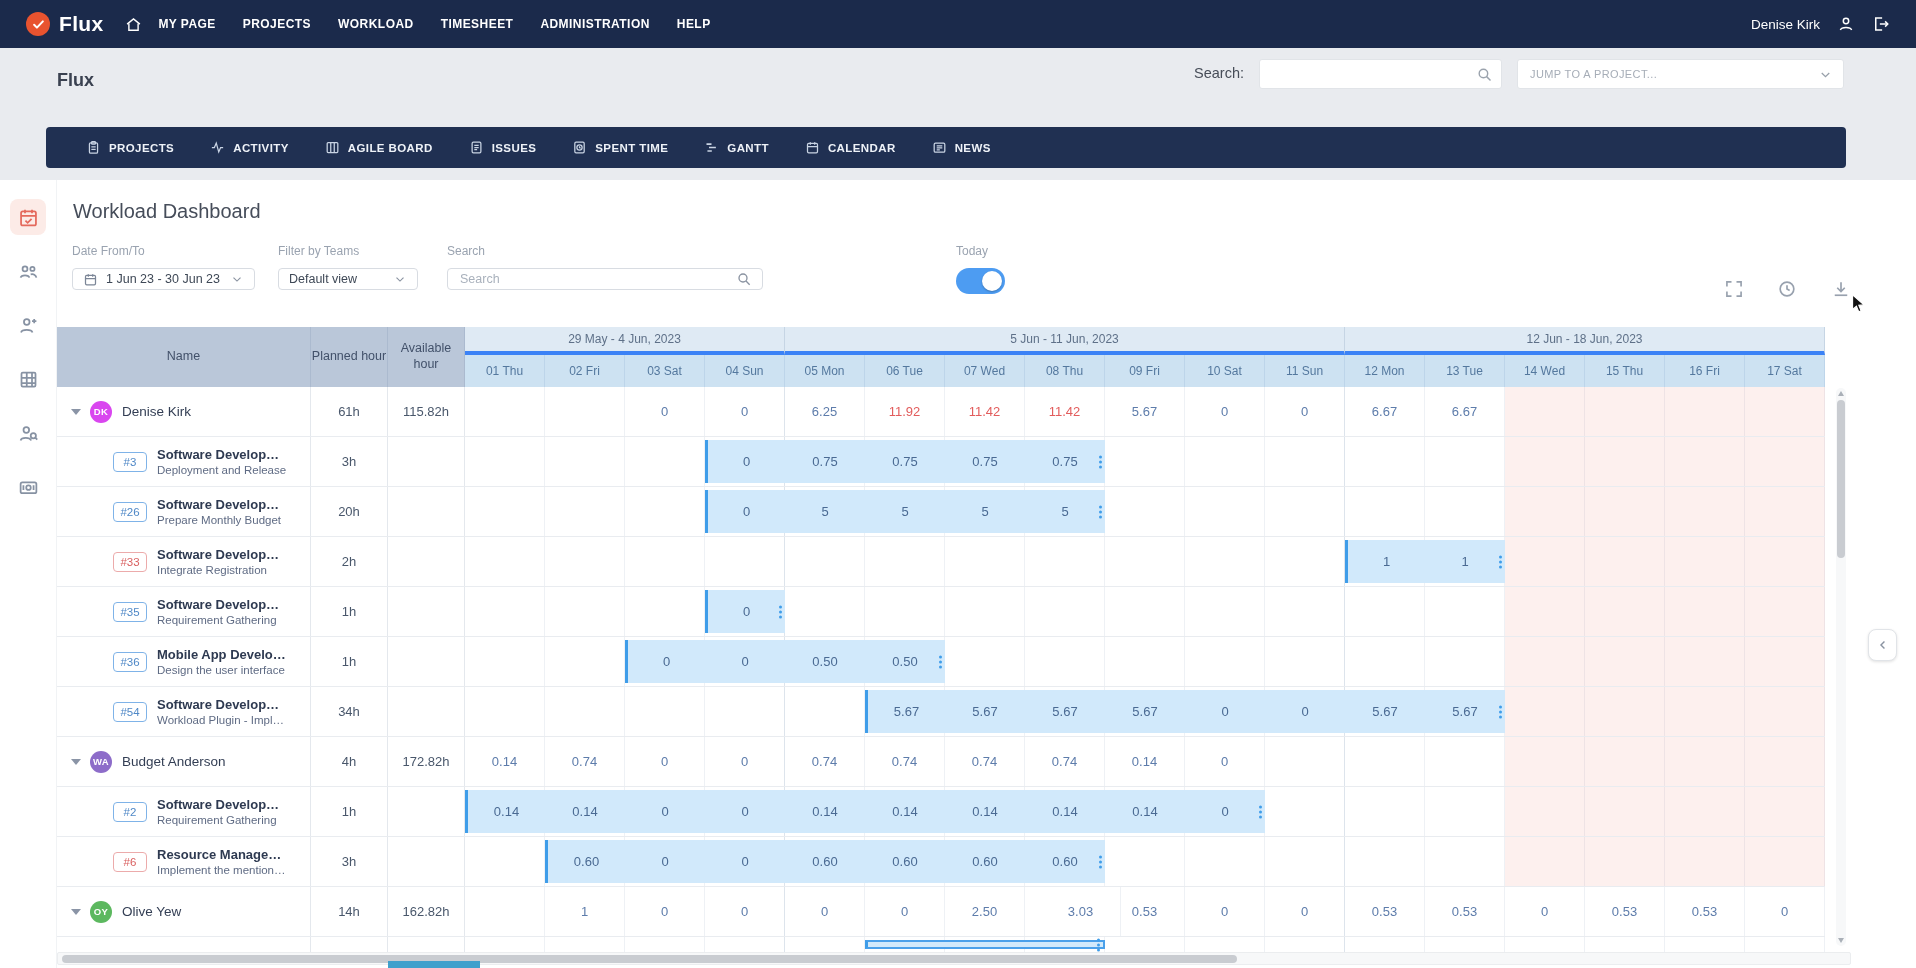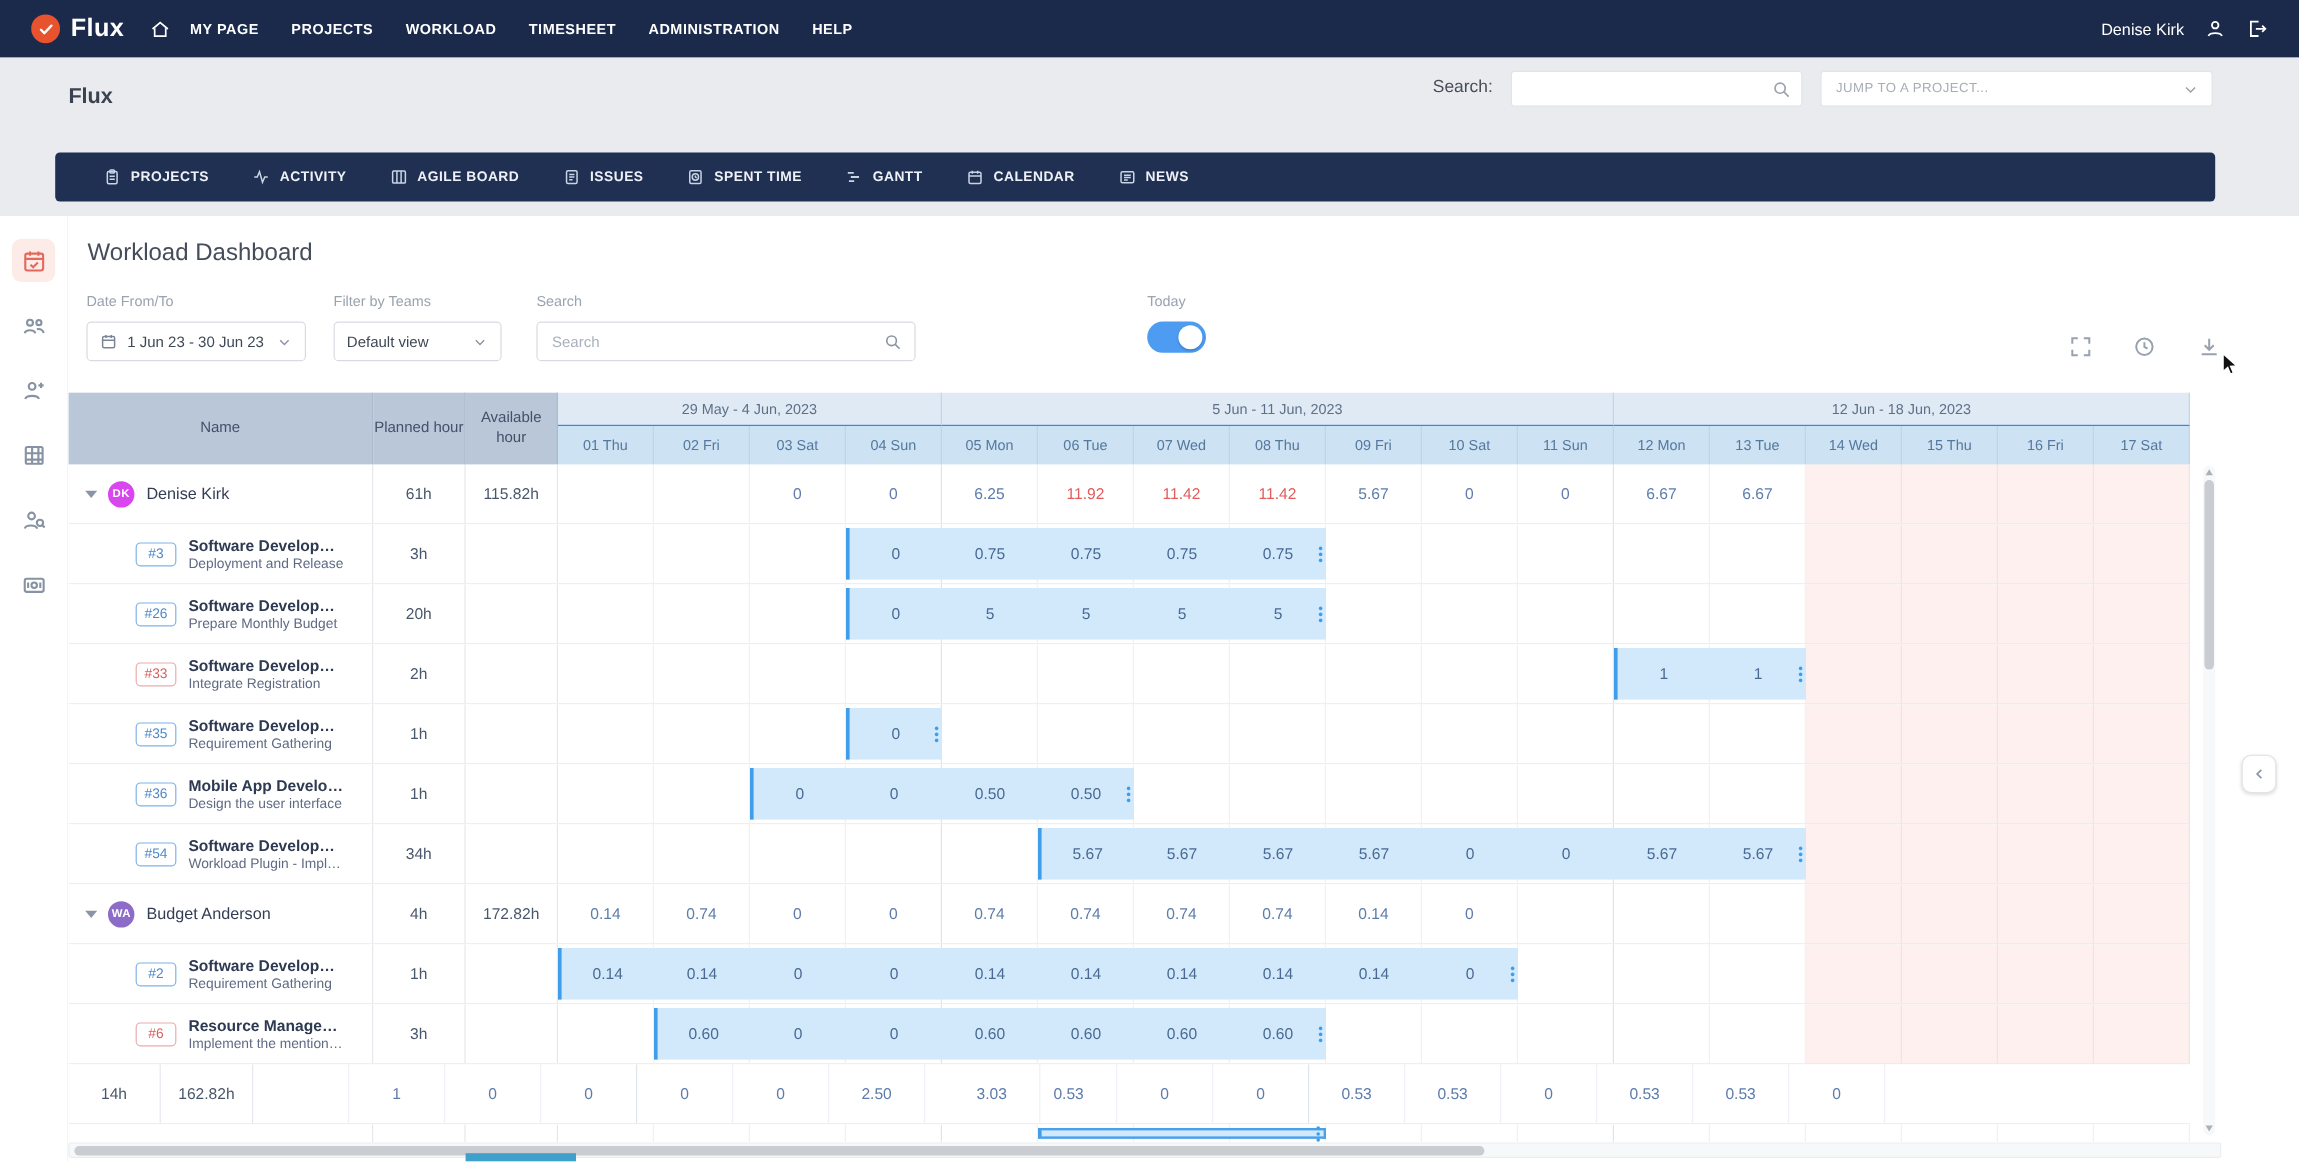--- a/index.html
+++ b/index.html
@@ -52,21 +52,21 @@
             color:#8792a3;background:transparent;border:none;cursor:pointer;padding:0;}
   .side-btn .ico{width:21px;height:21px;}
   .side-btn.active{background:#fcebe7;color:#e4695c;}
 
   
   #content{position:absolute;left:57px;top:180px;right:0;bottom:0;background:#fff;}
   #page-title{position:absolute;left:16px;top:20px;font-size:20px;color:#464d5a;}
   .fgroup{position:absolute;top:64px;}
   #fg-date{left:15px;} #fg-teams{left:221px;} #fg-search{left:390px;} #fg-details{left:738px;} #fg-today{left:899px;}
   .flabel{display:block;font-size:12px;color:#9aa3b0;margin-bottom:10px;}
-  .fctrl{height:33px;border:1px solid #d8dce2;border-radius:4px;background:#fff;display:flex;
+  .fctrl{height:22px;border:1px solid #d8dce2;border-radius:4px;background:#fff;display:flex;
          align-items:center;padding:0 10px;box-sizing:border-box;gap:8px;font-size:12.5px;color:#3e4856;cursor:pointer;}
   #fg-date .fctrl{width:183px;} #fg-teams .fctrl{width:140px;} #fg-search .fctrl{width:316px;} #fg-details .fctrl{width:139px;}
   .fctrl .cal{width:15px;height:15px;color:#7b8596;}
   .fctrl .car{width:14px;height:14px;color:#8a93a1;margin-left:auto;}
   .fctrl input{border:none;outline:none;flex:1;font-family:inherit;font-size:12.5px;color:#3e4856;background:transparent;}
   .fctrl input::placeholder{color:#a9b1bc;}
   .fctrl .mag{width:16px;height:16px;color:#8a93a1;}
   .toggle{position:relative;width:49px;height:26px;border-radius:13px;background:#4d9cf2;cursor:pointer;margin-top:1px;}
   .toggle .knob{position:absolute;right:3px;top:3px;width:20px;height:20px;border-radius:50%;background:#fff;
                 box-shadow:0 1px 2px rgba(0,0,0,.25);}
@@ -76,21 +76,21 @@
   
   #grid{position:absolute;left:0;top:147px;width:1768px;height:625px;overflow:hidden;}
   #ghead{display:flex;height:60px;}
   .hleft{display:flex;}
   .hcell{background:#bac7d9;color:#42516a;font-size:12.5px;font-weight:500;display:flex;align-items:center;
          justify-content:center;text-align:center;border-right:1px solid #abbacf;box-sizing:border-box;line-height:1.25;}
   .hname{width:254px;} .hplan{width:77px;} .havail{width:77px;}
   .hright{width:1360px;display:flex;flex-direction:column;}
   #weekrow{display:flex;height:28px;}
   .wcell{background:#dfeaf4;color:#5e7088;font-size:12px;display:flex;align-items:center;justify-content:center;
-         border-right:1px solid #c6d5e4;border-bottom:1px solid #3b82f6;box-sizing:border-box;}
+         border-right:1px solid #c6d5e4;border-bottom:4px solid #3b82f6;box-sizing:border-box;}
   #dayrow{display:flex;height:32px;}
   .dcell{width:80px;background:#cde2f2;color:#54789e;font-size:12px;display:flex;align-items:center;
          justify-content:center;border-right:1px solid #bdd5ea;box-sizing:border-box;}
   .grow{display:flex;height:50px;border-bottom:1px solid #e9ecf0;box-sizing:border-box;background:#fff;}
   .grow.partial{height:15px;border-bottom:none;overflow:hidden;}
   .cname{width:254px;display:flex;align-items:center;box-sizing:border-box;border-right:1px solid #e4e8ed;}
   .cplan,.cavail{width:77px;display:flex;align-items:center;justify-content:center;font-size:13px;color:#49576b;
                  border-right:1px solid #e4e8ed;box-sizing:border-box;}
   .ctl{width:1360px;position:relative;}
   .tcell{position:absolute;top:0;bottom:0;width:80px;border-right:1px solid #eef1f5;box-sizing:border-box;
@@ -838,20 +838,25 @@
               <span class="bv">0.60</span>
               <span class="handle">
                 <i></i>
                 <i></i>
                 <i></i>
               </span>
             </div>
           </div>
         </div>
         <div class="grow">
+          <div class="cname">
+            <span class="caret"></span>
+            <span class="avatar" style="background: rgb(92, 184, 95);">OY</span>
+            <span class="pname">Olive Yew</span>
+          </div>
           <div class="cplan">14h</div>
           <div class="cavail">162.82h</div>
           <div class="ctl">
             <div class="tcell" style="left: 0px;"></div>
             <div class="tcell" style="left: 80px;">1</div>
             <div class="tcell" style="left: 160px;">0</div>
             <div class="tcell wb" style="left: 240px;">0</div>
             <div class="tcell" style="left: 320px;">0</div>
             <div class="tcell" style="left: 400px;">0</div>
             <div class="tcell" style="left: 480px;">2.50</div>

